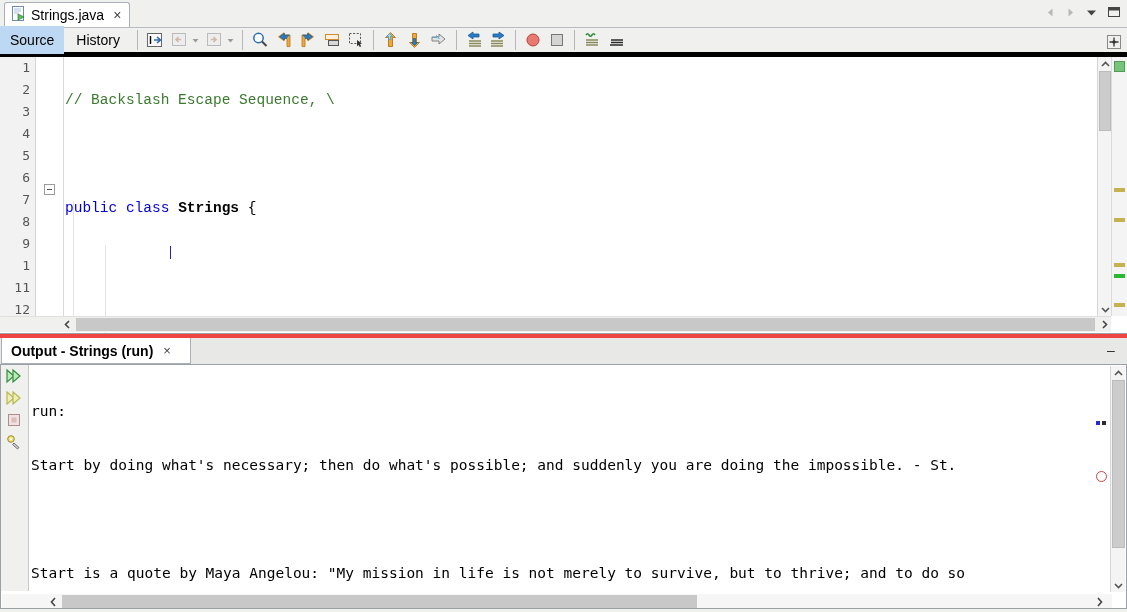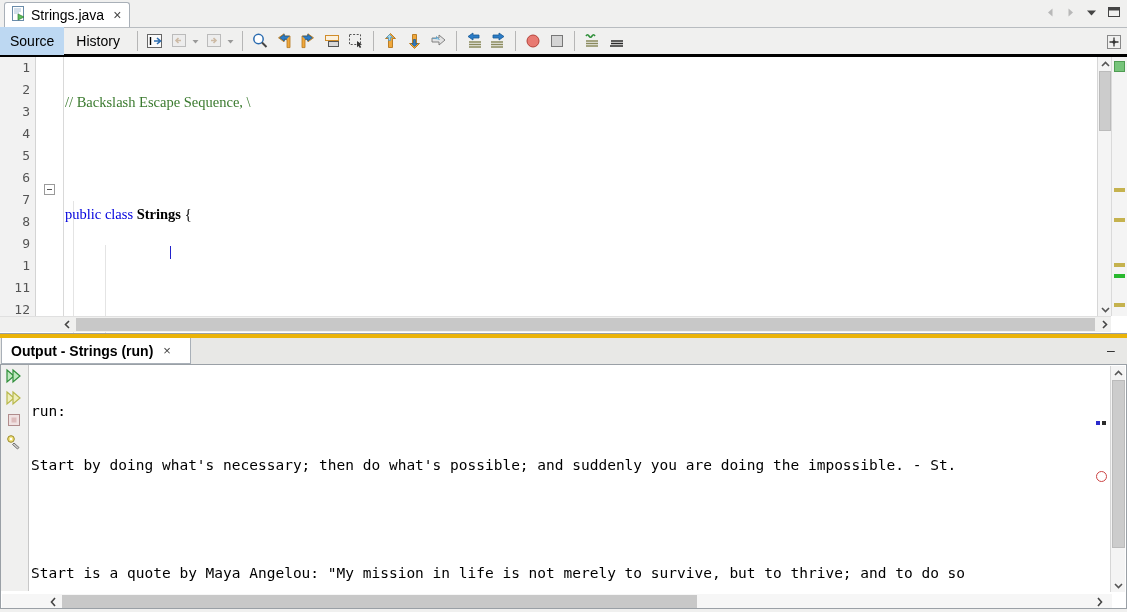--- a/index.html
+++ b/index.html
@@ -4,21 +4,21 @@
 <style>
   html, body {
     margin: 0; padding: 0;
     background: #f0f0ef;
     font-family: "Liberation Sans", sans-serif;
   }
   #app {
     position: relative;
     width: 1127px; height: 612px;
     overflow: hidden;
-    background: #eab308;
+    background: #ef4444;
     box-sizing: border-box;
   }
 
   
   .tabbar {
     position: absolute; left: 0; top: 0; width: 1127px; height: 27px;
     background: #f0f0ef;
     box-sizing: border-box;
   }
   .filetab {
@@ -44,21 +44,21 @@
     position: absolute; right: 6px; top: 4px;
     display: flex; align-items: center; gap: 9px;
   }
   .tabnav span { display: block; }
 
   
   .edtoolbar {
     position: absolute; left: 0; top: 27px; width: 1127px; height: 30px;
     background: #f0f0ef;
     border-top: 1px solid #b8bcc0;
-    border-bottom: 3px solid #000000;
+    border-bottom: 5px solid #000000;
     box-sizing: border-box;
     display: flex; align-items: center;
   }
   .srcbtn {
     height: 28px; display: flex; align-items: center;
     padding: 0 10px; font-size: 14px; color: #000;
     background: #bdd8f2; cursor: default;
   }
   .histbtn {
     height: 28px; display: flex; align-items: center;
@@ -117,21 +117,21 @@
     border: 1px solid #9a9a9a; background: #fff;
     box-sizing: border-box;
   }
   .foldbox:before {
     content: ""; position: absolute; left: 2px; top: 4px;
     width: 5px; height: 1px; background: #555;
   }
   .codearea {
     position: absolute; left: 65px; top: 0; right: 30px; height: 259px;
     overflow: hidden;
-    font-family: Liberation Serif, serif;
+    font-family: Liberation Mono, monospace;
     font-size: 14.5px;
     white-space: pre;
   }
   .codearea .cl {
     height: 22px; line-height: 22px;
     color: #000;
   }
   .ind1 { position: absolute; left: 73px; top: 144px; width: 1px; height: 160px; background: #e4e4e4; }
   .ind2 { position: absolute; left: 105px; top: 188px; width: 1px; height: 116px; background: #e4e4e4; }
 

